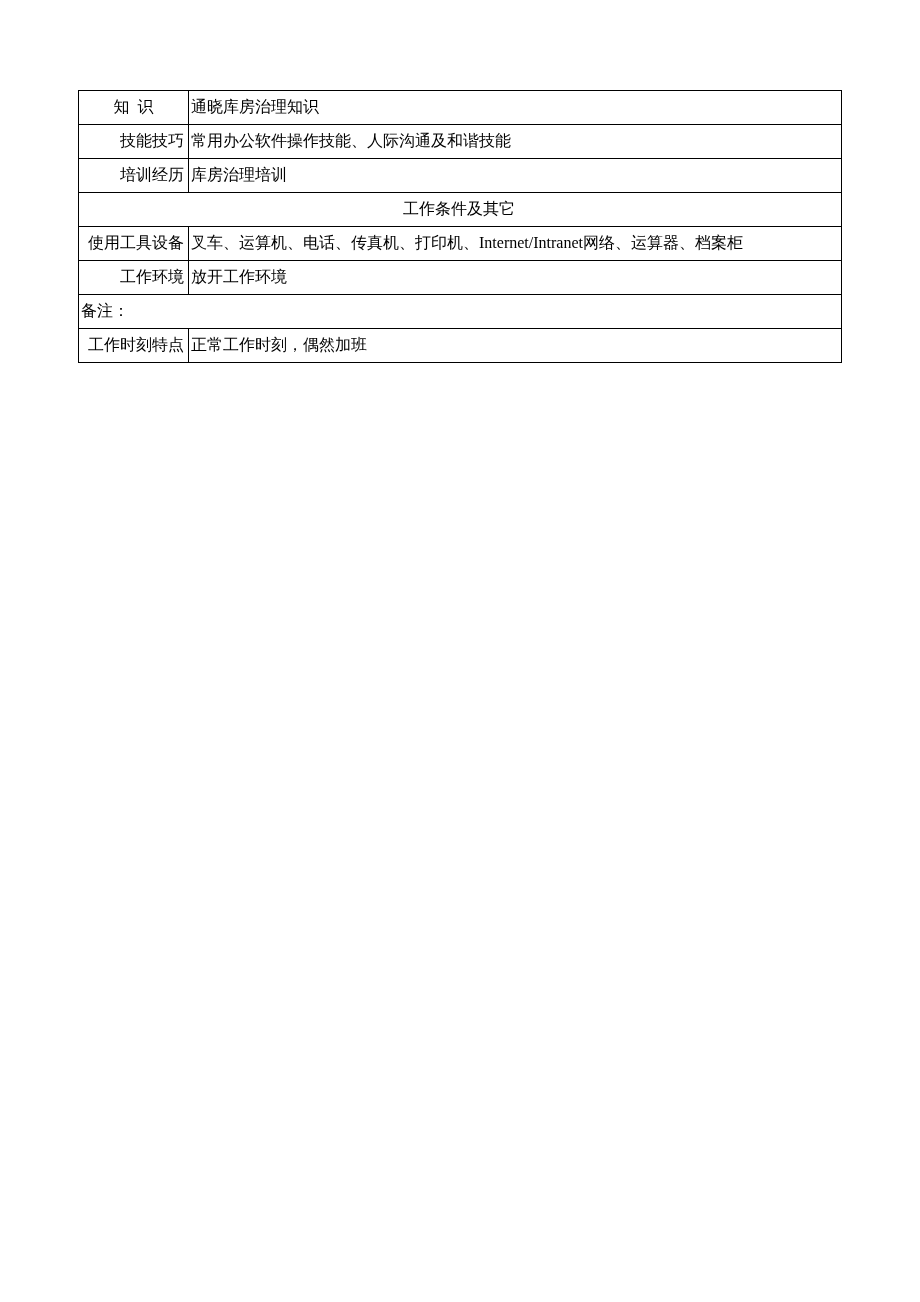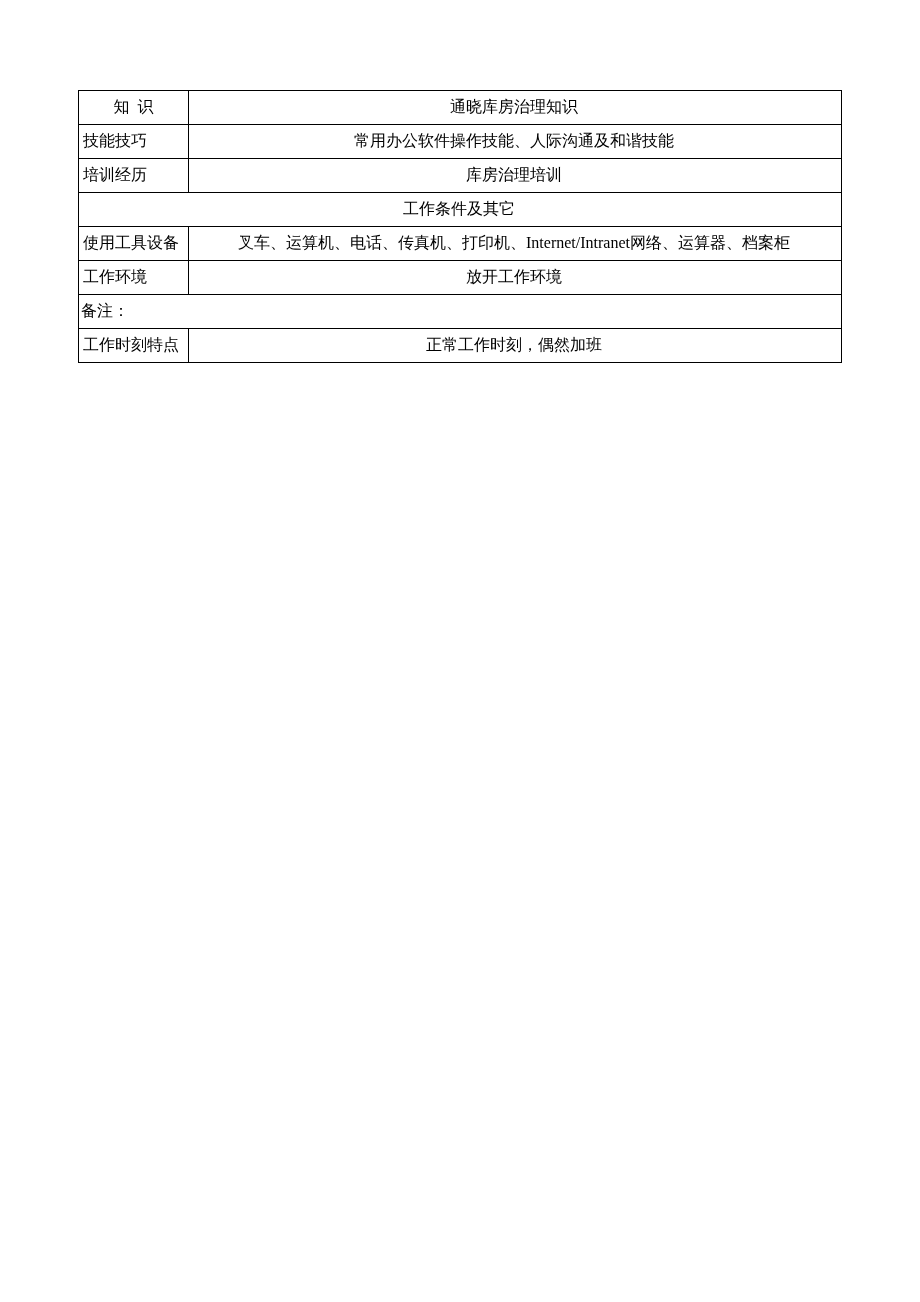--- a/index.html
+++ b/index.html
@@ -19,31 +19,31 @@
       width: 100%;
     }
     td {
       border: 1px solid #000000;
       padding: 6px 4px;
       vertical-align: middle;
       height: 34px;
     }
     .label-cell {
       width: 110px;
-      text-align: left;
+      text-align: right;
       letter-spacing: 0;
     }
     .label-cell-spaced {
       width: 110px;
       text-align: center;
       letter-spacing: 8px;
       padding-left: 12px;
     }
     .value-cell {
-      text-align: center;
+      text-align: left;
       padding-left: 2px;
     }
     .section-header {
       text-align: center;
       font-weight: normal;
       padding-left: 2px;
     }
     .full-span {
       text-align: left;
       padding-left: 2px;

